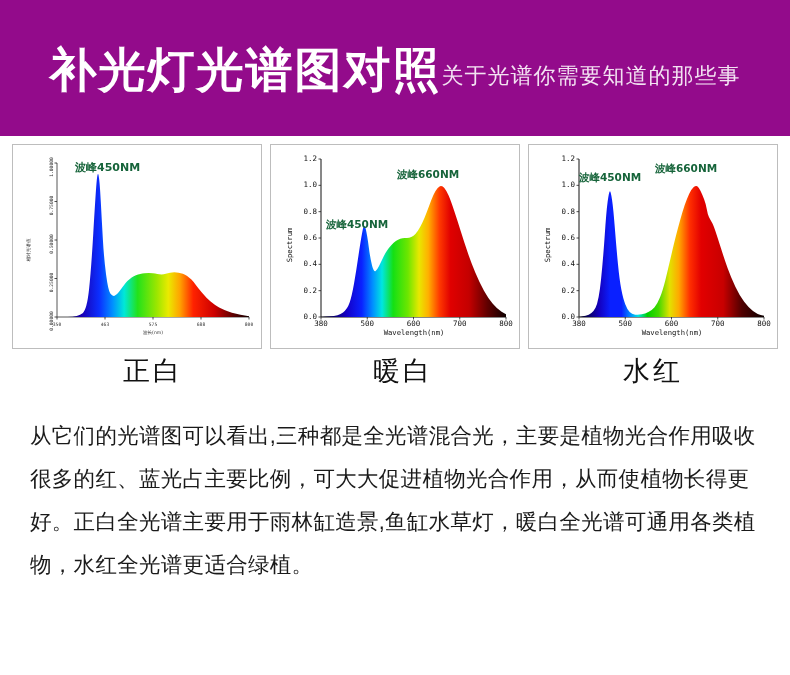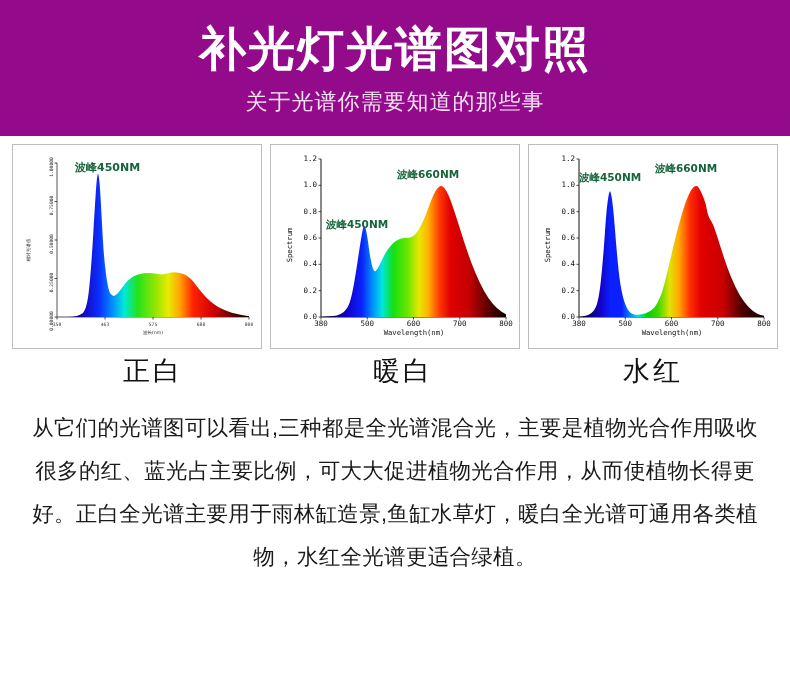--- a/index.html
+++ b/index.html
@@ -6,21 +6,21 @@
   body{
     width:790px;height:675px;background:#ffffff;
     font-family:"Liberation Sans","DejaVu Sans",sans-serif;
     overflow:hidden;
   }
   .page{width:790px;height:675px;position:relative;background:#fff;}
 
   
   .banner{
     width:790px;height:136px;background:#930b8b;
-    display:flex;flex-direction:column;align-items:center;justify-content:center;
+    display:flex;flex-direction:row;align-items:center;justify-content:center;
     box-sizing:border-box;padding-top:4px;
   }
   .banner-title{
     color:#ffffff;font-size:47px;font-weight:bold;letter-spacing:2px;
     line-height:1.1;margin:0;text-align:center;
   }
   .banner-sub{
     color:#f3e2f2;font-size:22px;font-weight:normal;letter-spacing:1px;
     margin-top:12px;text-align:center;
   }
@@ -47,21 +47,21 @@
     width:250px;text-align:center;font-size:27px;color:#111;
     font-weight:normal;letter-spacing:3px;
   }
 
   
   .body-text{
     width:790px;box-sizing:border-box;padding:18px 22px 0 22px;
     font-size:21.5px;color:#1a1a1a;line-height:43px;
     letter-spacing:0.3px;text-align:left;
   }
-  .body-text p{margin:0;text-align:center;}
+  .body-text p{margin:8px;}
 
   
   .axnum{font-family:"DejaVu Sans Mono","Liberation Mono",monospace;font-size:7.5px;fill:#111;}
   .axnum-sm{font-family:"DejaVu Sans Mono","Liberation Mono",monospace;font-size:4.6px;fill:#333;}
   .axlab{font-family:"DejaVu Sans Mono","Liberation Mono",monospace;font-size:7.2px;fill:#111;}
   .axlab-sm{font-family:"DejaVu Sans","Liberation Sans",sans-serif;font-size:4.6px;fill:#333;}
   .peaklab{font-family:"DejaVu Sans","Liberation Sans",sans-serif;font-size:11px;font-weight:bold;fill:#16643a;}
   .peaklab-sm{font-family:"DejaVu Sans","Liberation Sans",sans-serif;font-size:10.5px;font-weight:bold;fill:#16643a;}
 </style>
 </head>

